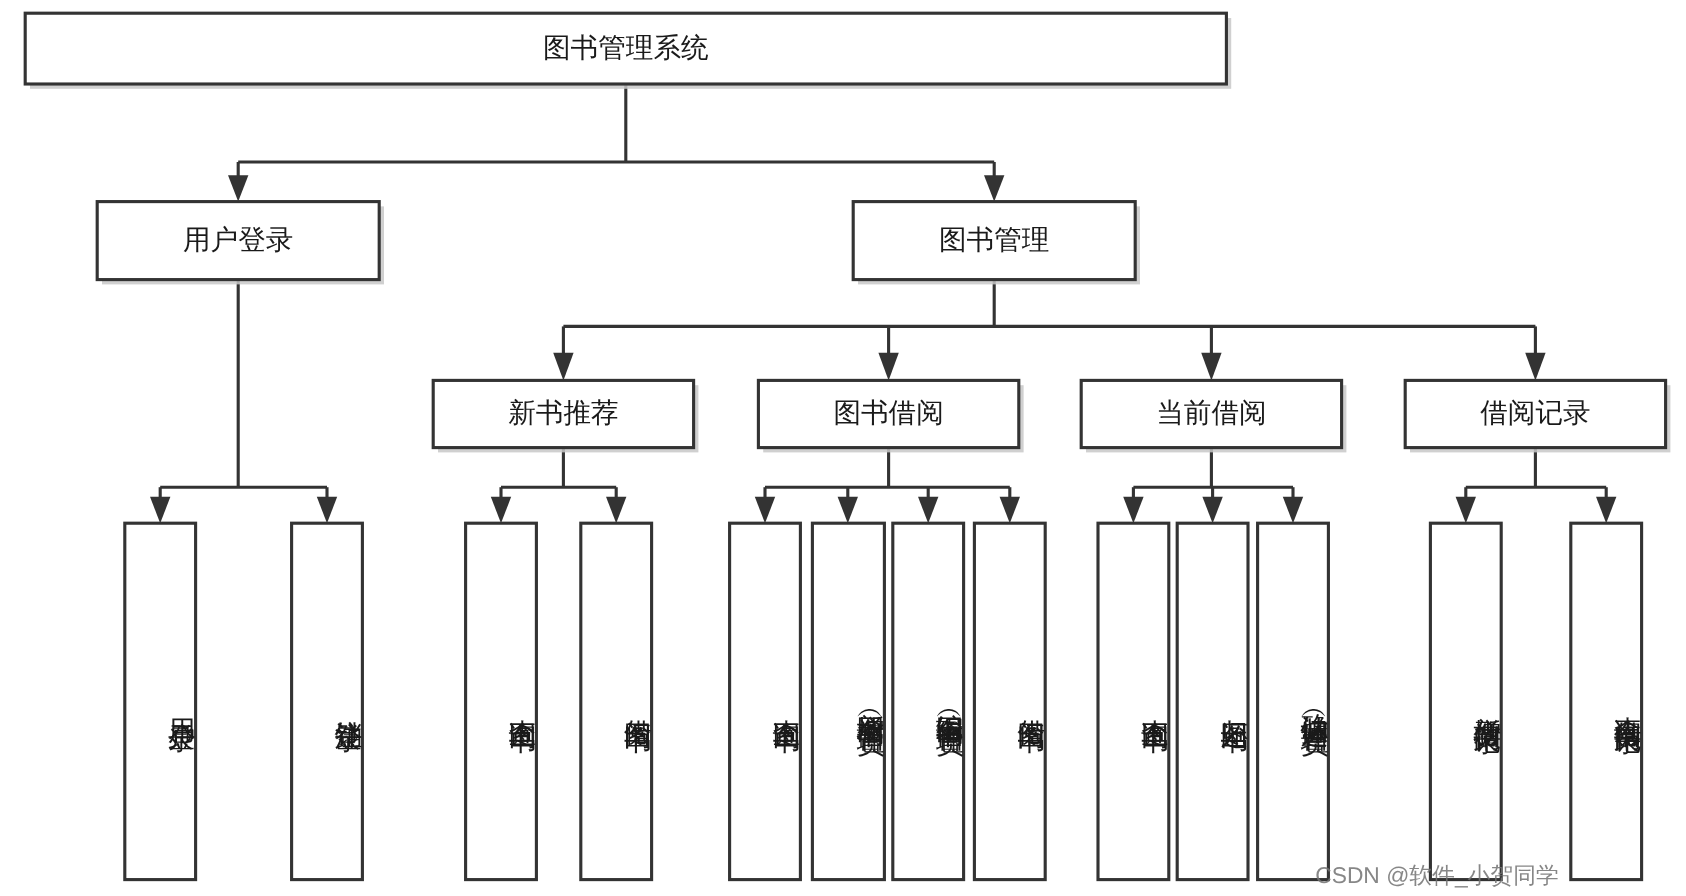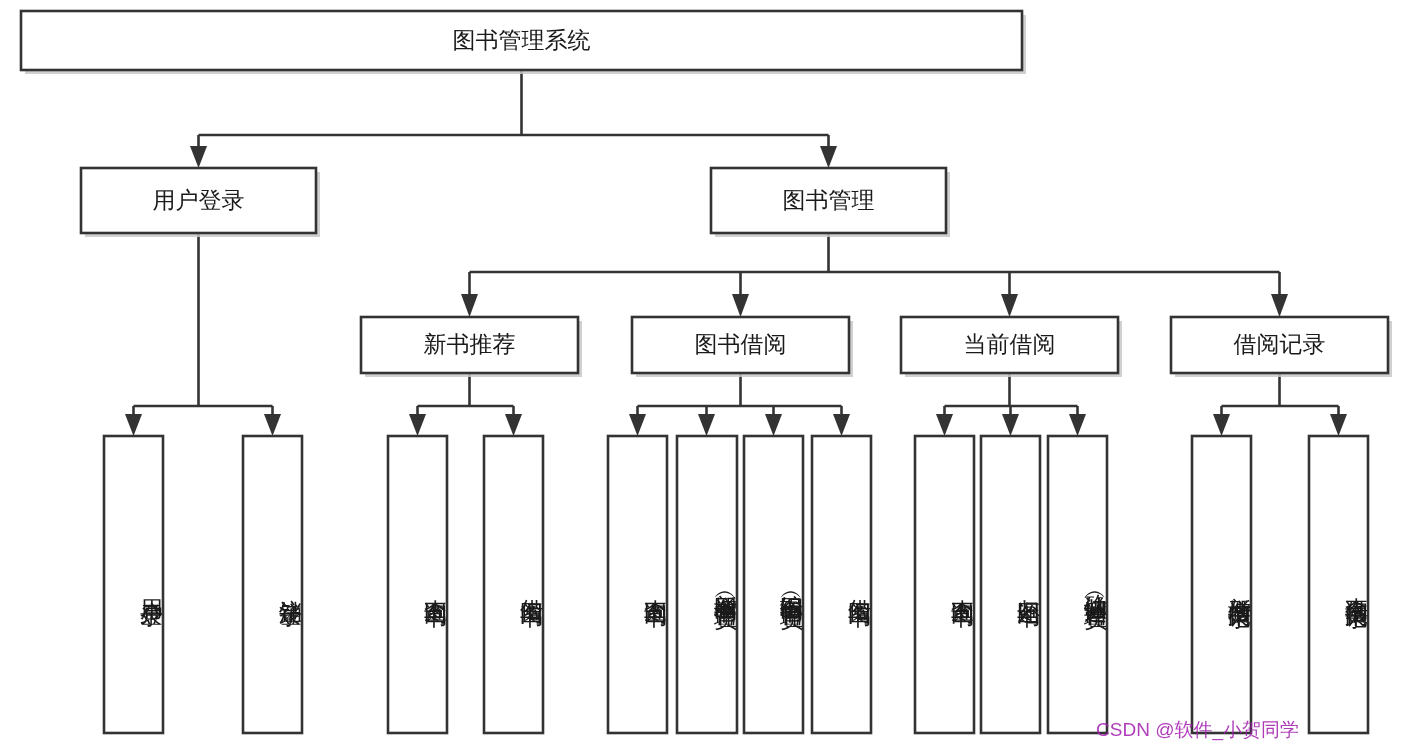--- a/index.html
+++ b/index.html
@@ -67,21 +67,21 @@
     justify-content: center;
     white-space: nowrap;
     pointer-events: none;
   }
   .watermark {
     position: absolute;
     right: 10px;
     bottom: 4px;
     font-family: "Liberation Sans", "DejaVu Sans", sans-serif;
     font-size: 19px;
-    color: #a21caf;
+    color: #737373;
     opacity: 0.85;
     white-space: nowrap;
   }
 </style>
 </head>
 <body>
 
 <div id="diagram-root">
 
   <svg class="canvas" viewBox="0 0 1405 747" xmlns="http://www.w3.org/2000/svg">

